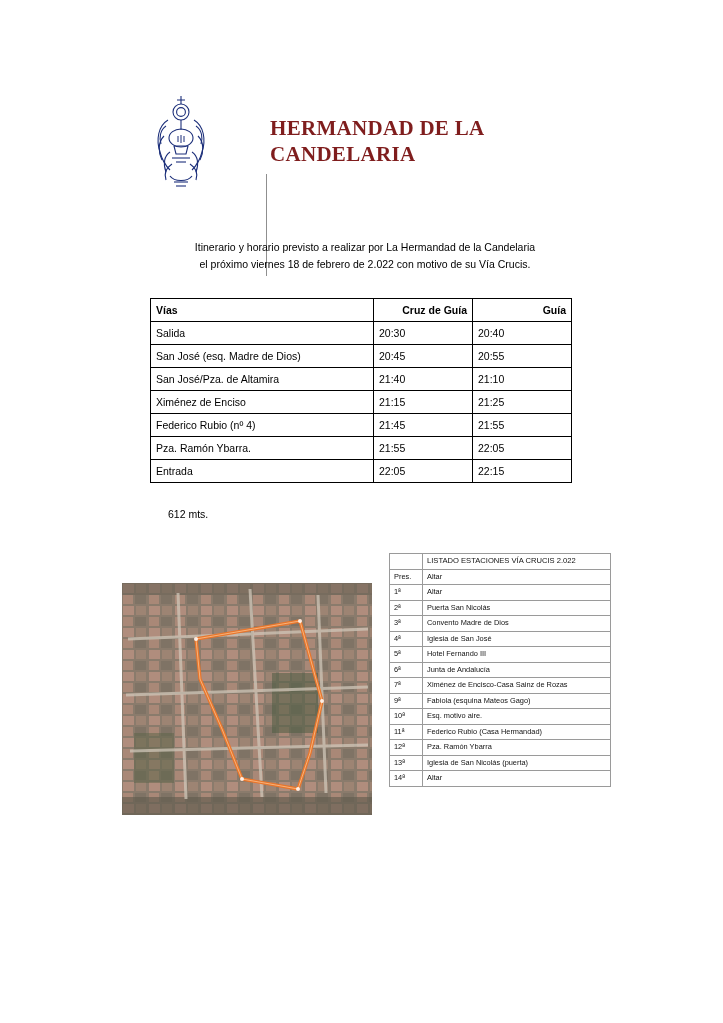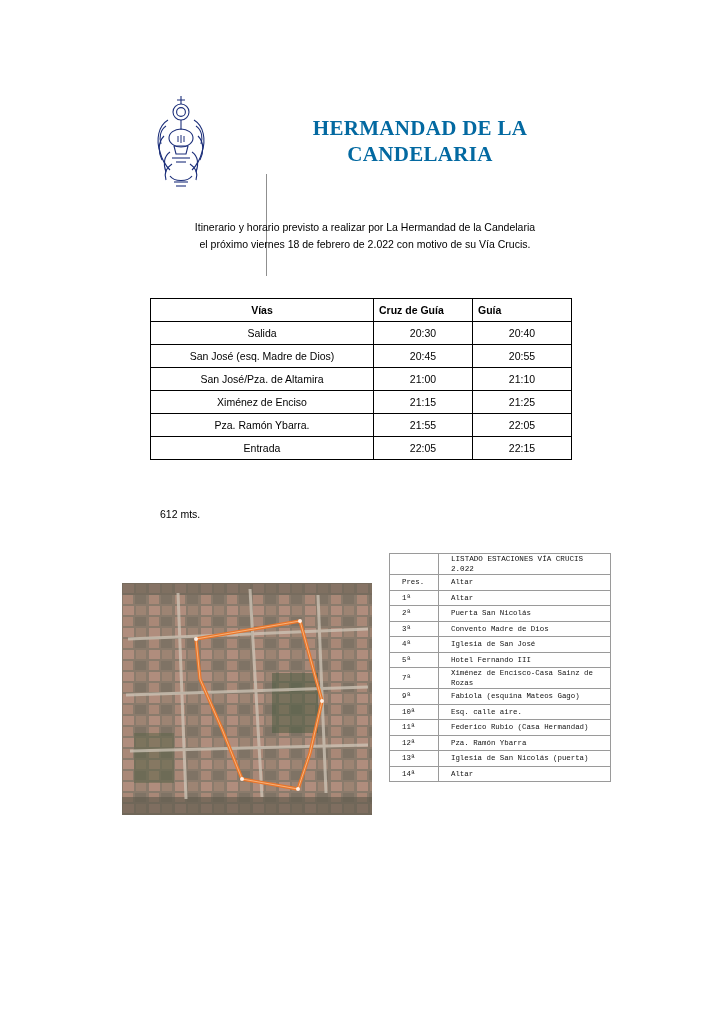--- a/index.html
+++ b/index.html
@@ -42,31 +42,31 @@
     width: 1px;
     height: 102px;
     background: #8f8f8f;
   }
   .header-title {
     margin-left: 58px;
     font-family: "Liberation Serif", serif;
     font-weight: bold;
     font-size: 21px;
     line-height: 26px;
-    color: #0369a1;
-    text-align: center;
+    color: #7f1d1d;
+    text-align: left;
     letter-spacing: 0.3px;
     width: 300px;
   }
 
   
   .intro {
     position: absolute;
     left: 150px;
-    top: 219px;
+    top: 239px;
     width: 430px;
     text-align: center;
     font-size: 10.5px;
     line-height: 17px;
     color: #000;
   }
 
   
   .schedule {
     position: absolute;
@@ -74,38 +74,38 @@
     top: 298px;
     width: 422px;
     border-collapse: collapse;
     font-size: 10.5px;
   }
   .schedule td, .schedule th {
     border: 1px solid #000000;
     height: 20px;
     padding: 1px 5px;
     font-weight: normal;
-    text-align: center;
+    text-align: left;
     vertical-align: middle;
   }
   .schedule .c-time {
     width: 88px;
   }
   .schedule thead th {
     font-weight: bold;
     font-size: 10.5px;
   }
   .schedule thead th.c-time {
-    text-align: left;
+    text-align: right;
   }
 
   
   .distance {
     position: absolute;
-    left: 160px;
+    left: 168px;
     top: 508px;
     font-size: 10.5px;
   }
 
   
   .map {
     position: absolute;
     left: 122px;
     top: 583px;
     width: 250px;
@@ -121,24 +121,23 @@
     left: 389px;
     top: 553px;
     width: 222px;
     border-collapse: collapse;
     font-size: 7.4px;
     color: #111;
   }
   .stations td {
     border: 1px solid #9a9a9a;
     height: 14.5px;
-    padding: 0 12px;
+    padding: 0 4px;
     vertical-align: middle;
     line-height: 10px;
-    font-family: Liberation Mono, monospace;
   }
   .stations td.num {
     width: 24px;
     white-space: nowrap;
     margin-left: 39px;
   }
   .stations tr.head td {
     font-size: 7.6px;
   }
 </style>
@@ -202,27 +201,32 @@
       <td class="c-time">20:30</td>
       <td class="c-time">20:40</td>
     </tr>
     <tr>
       <td>San José (esq. Madre de Dios)</td>
       <td class="c-time">20:45</td>
       <td class="c-time">20:55</td>
     </tr>
     <tr>
       <td>San José/Pza. de Altamira</td>
-      <td class="c-time">21:00</td>
+      <td class="c-time">21:40</td>
       <td class="c-time">21:10</td>
     </tr>
     <tr>
       <td>Ximénez de Enciso</td>
       <td class="c-time">21:15</td>
       <td class="c-time">21:25</td>
+    </tr>
+    <tr>
+      <td>Federico Rubio (nº 4)</td>
+      <td class="c-time">21:45</td>
+      <td class="c-time">21:55</td>
     </tr>
     <tr>
       <td>Pza. Ramón Ybarra.</td>
       <td class="c-time">21:55</td>
       <td class="c-time">22:05</td>
     </tr>
     <tr>
       <td>Entrada</td>
       <td class="c-time">22:05</td>
       <td class="c-time">22:15</td>
@@ -300,30 +304,34 @@
     </tr>
     <tr>
       <td class="num">4ª</td>
       <td>Iglesia de San José</td>
     </tr>
     <tr>
       <td class="num">5ª</td>
       <td>Hotel Fernando III</td>
     </tr>
     <tr>
+      <td class="num">6ª</td>
+      <td>Junta de Andalucía</td>
+    </tr>
+    <tr>
       <td class="num">7ª</td>
       <td>Ximénez de Encisco-Casa Sainz de Rozas</td>
     </tr>
     <tr>
       <td class="num">9ª</td>
       <td>Fabiola (esquina Mateos Gago)</td>
     </tr>
     <tr>
       <td class="num">10ª</td>
-      <td>Esq. calle aire.</td>
+      <td>Esq. motivo aire.</td>
     </tr>
     <tr>
       <td class="num">11ª</td>
       <td>Federico Rubio (Casa Hermandad)</td>
     </tr>
     <tr>
       <td class="num">12ª</td>
       <td>Pza. Ramón Ybarra</td>
     </tr>
     <tr>

